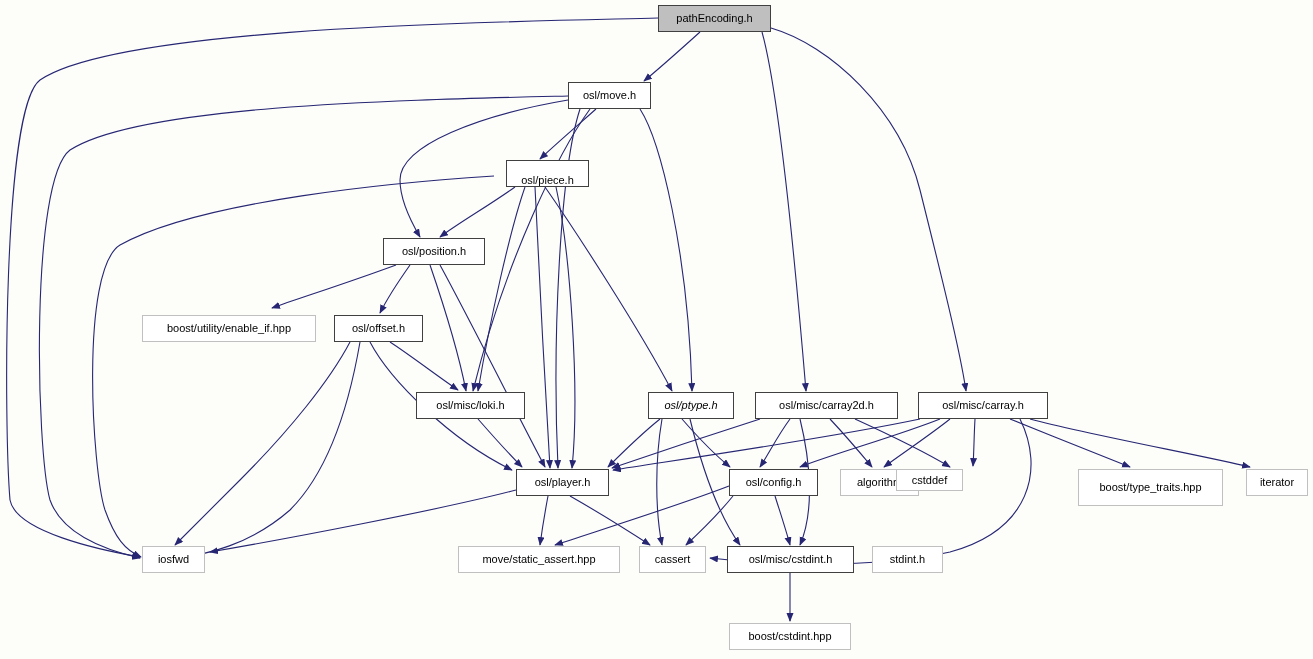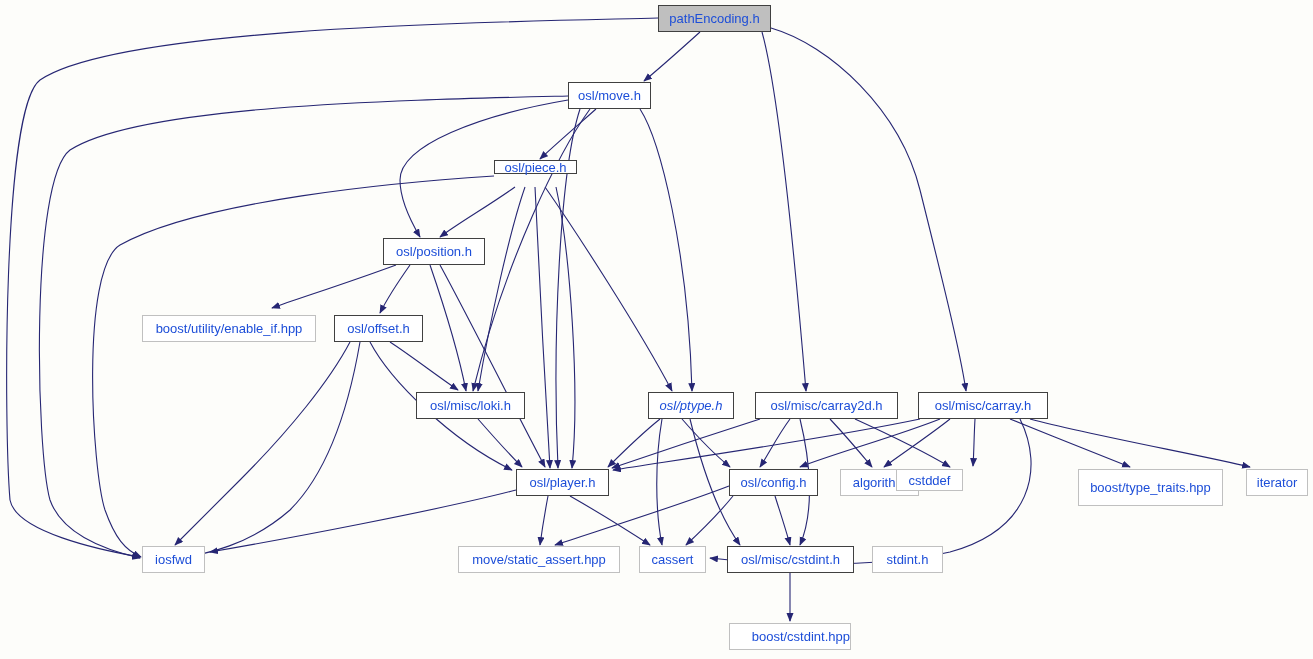--- a/index.html
+++ b/index.html
@@ -9,23 +9,23 @@
     width:1313px;height:659px;
     background:#fdfdfa;
     overflow:hidden;
   }
   #edge-layer{position:absolute;left:0;top:0;width:1313px;height:659px;}
   .node{
     position:absolute;
     box-sizing:border-box;
     display:flex;align-items:center;justify-content:center;
     white-space:nowrap;
-    font-size:13px;
+    font-size:11px;
     line-height:1;
-    color:#1d4ed8;
+    color:#000000;
     background:#ffffff;
     border:1px solid #c0c0c0;
     z-index:5;
   }
   .node.strong{border:1.5px solid #404040;}
   .node.root{background:#bfbfbf;border:1.5px solid #404040;}
   .node-label{pointer-events:none;}
 </style>
 </head>
 <body>
@@ -88,21 +88,21 @@
         <path d="M 790,573 C 790,590 790,608 790,621" fill="none" stroke="#262673" stroke-width="1.1" marker-end="url(#arrowhead)"></path>
       </g>
   </svg>
   <div id="nodes-group">
       <div class="node root" style="left: 658px; top: 5px; width: 113px; height: 27px;">
         <span class="node-label">pathEncoding.h</span>
       </div>
       <div class="node strong" style="left: 568px; top: 82px; width: 83px; height: 27px;">
         <span class="node-label">osl/move.h</span>
       </div>
-      <div class="node strong" style="left: 494px; top: 160px; width: 83px; height: 14px;">
+      <div class="node strong" style="left: 506px; top: 160px; width: 83px; height: 27px; align-items: flex-end;">
         <span class="node-label">osl/piece.h</span>
       </div>
       <div class="node strong" style="left: 383px; top: 238px; width: 102px; height: 27px;">
         <span class="node-label">osl/position.h</span>
       </div>
       <div class="node weak" style="left: 142px; top: 315px; width: 174px; height: 27px;">
         <span class="node-label">boost/utility/enable_if.hpp</span>
       </div>
       <div class="node strong" style="left: 334px; top: 315px; width: 89px; height: 27px;">
         <span class="node-label">osl/offset.h</span>
@@ -145,17 +145,17 @@
       </div>
       <div class="node weak" style="left: 639px; top: 546px; width: 67px; height: 27px;">
         <span class="node-label">cassert</span>
       </div>
       <div class="node strong" style="left: 727px; top: 546px; width: 127px; height: 27px;">
         <span class="node-label">osl/misc/cstdint.h</span>
       </div>
       <div class="node weak" style="left: 872px; top: 546px; width: 71px; height: 27px;">
         <span class="node-label">stdint.h</span>
       </div>
-      <div class="node weak" style="left: 729px; top: 623px; width: 122px; height: 27px; justify-content: flex-end;">
+      <div class="node weak" style="left: 729px; top: 623px; width: 122px; height: 27px;">
         <span class="node-label">boost/cstdint.hpp</span>
       </div>
     </div>
 </div>
 
 </body></html>

